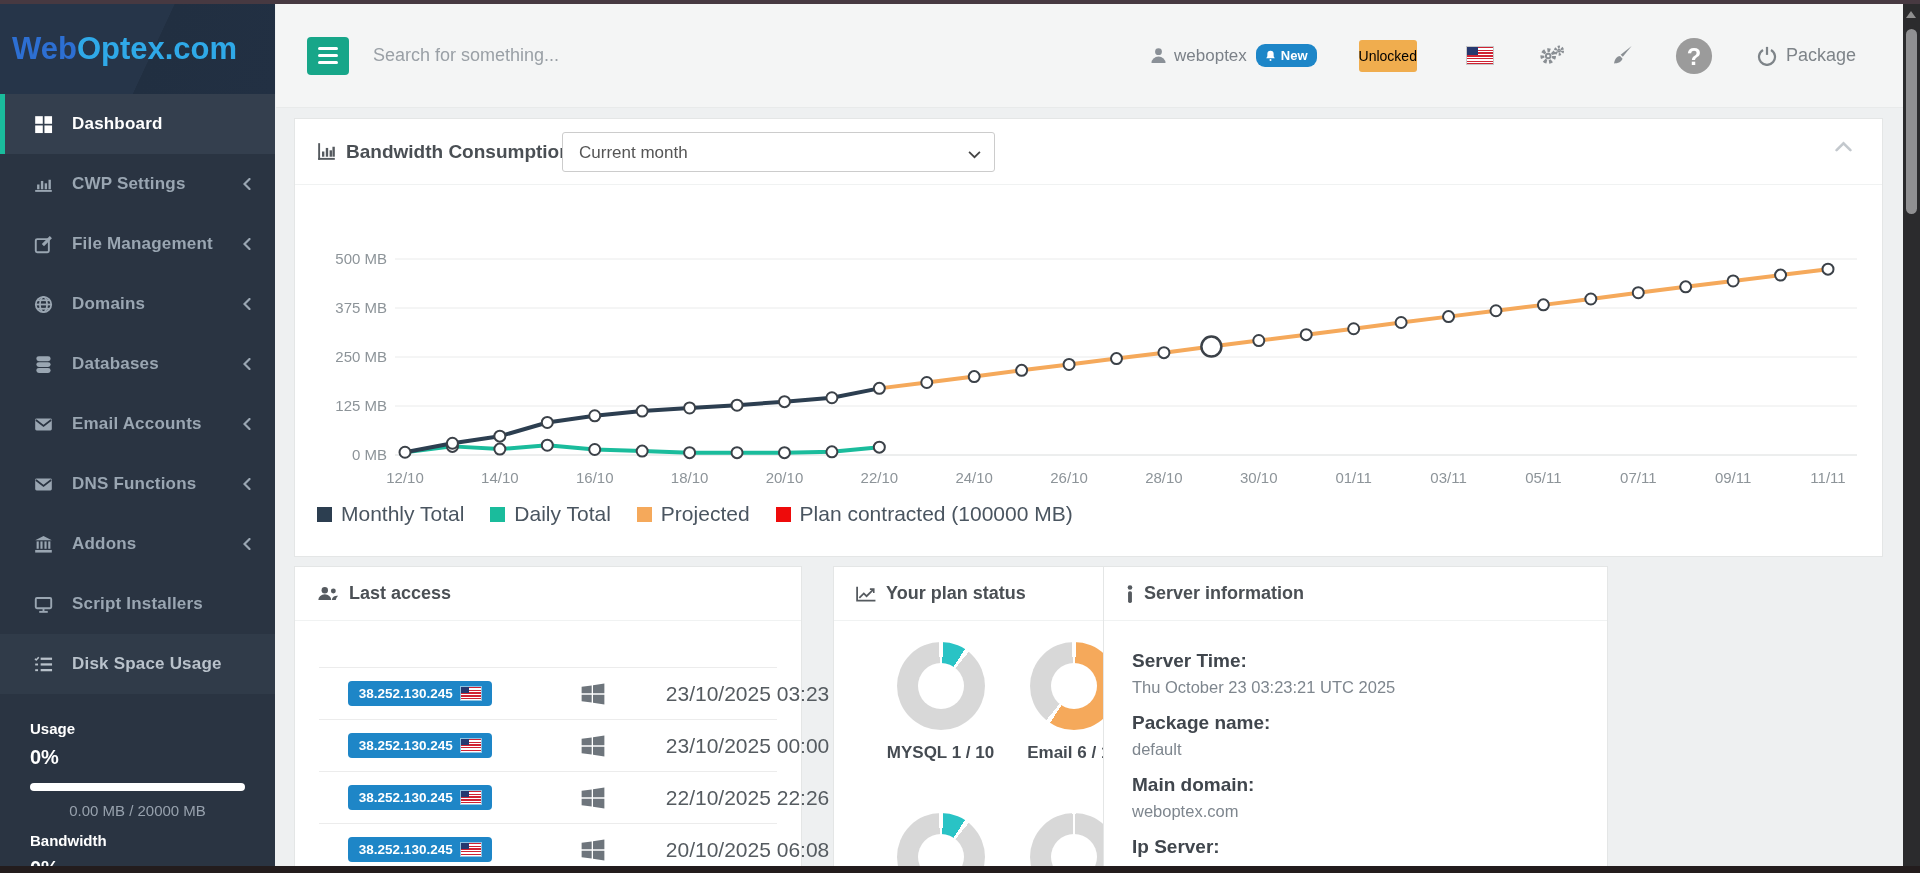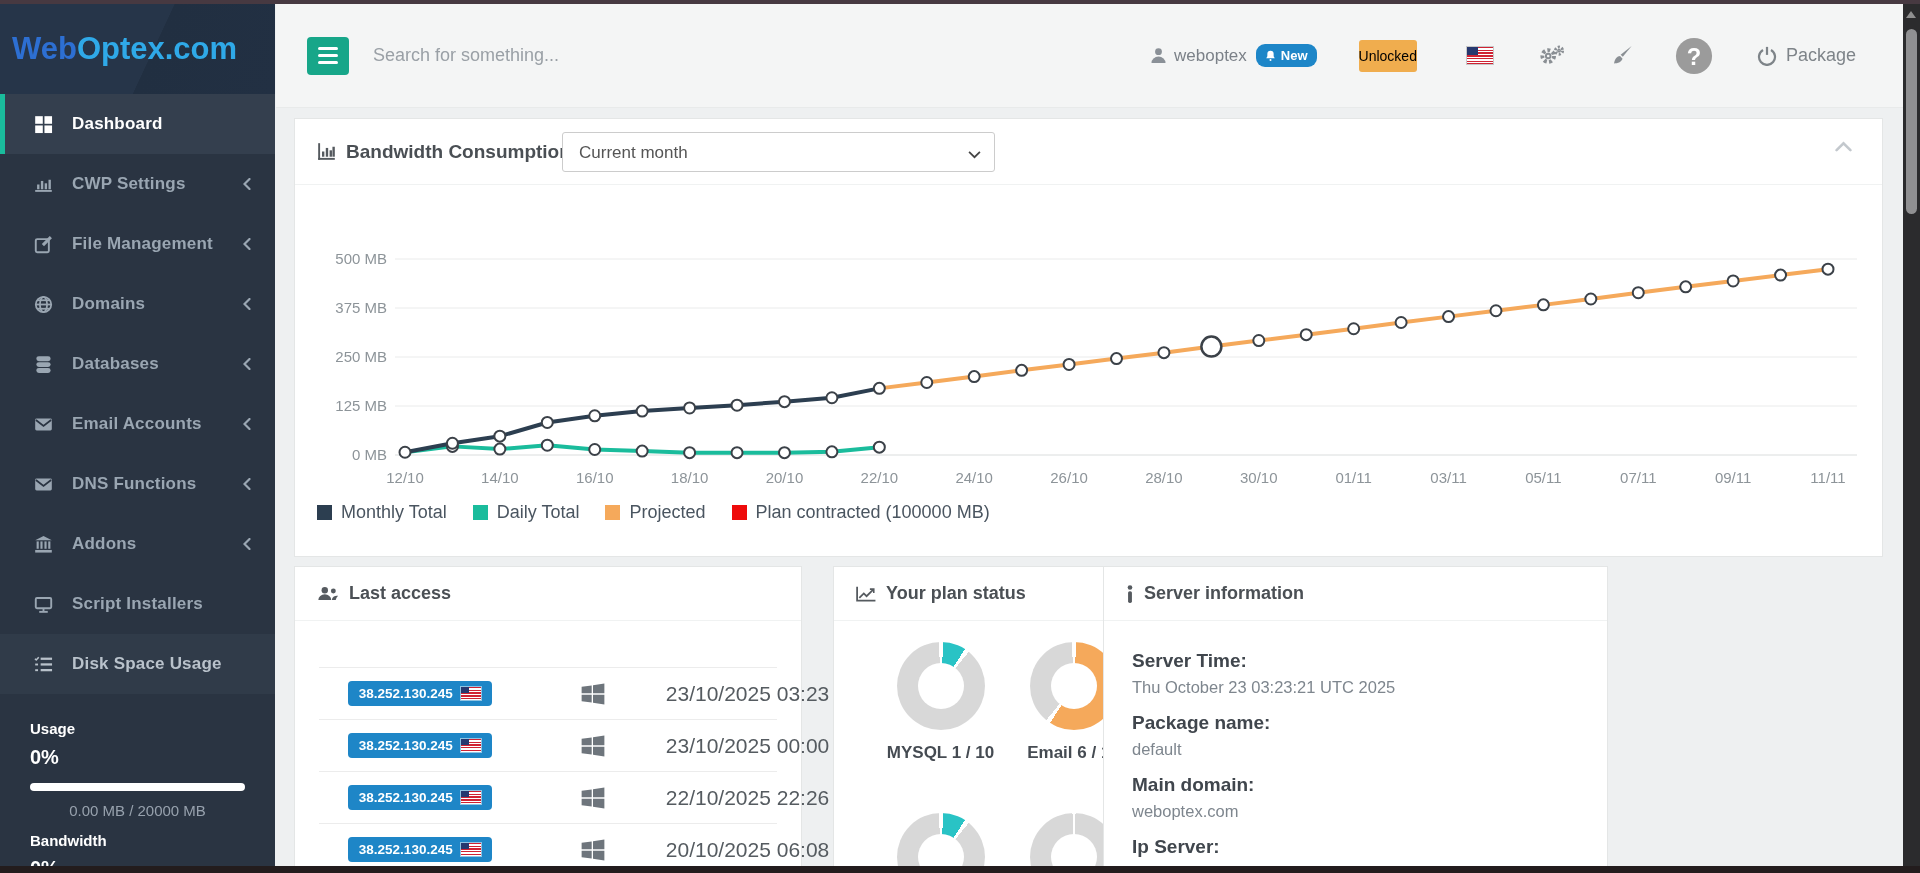--- a/index.html
+++ b/index.html
@@ -68,21 +68,21 @@
   .bw-select-wrap { position:absolute; left:267px; top:13px; width:433px; height:40px; }
   .bw-select { width:100%; height:100%; border:1px solid #ccc; border-radius:3px; background:#fff; font-size:17px; color:#555; padding:0 16px; appearance:none; -webkit-appearance:none; font-family:inherit; cursor:pointer; }
   .bw-select-wrap .sel-chev { position:absolute; right:14px; top:13px; pointer-events:none; color:#444; }
   .bw-collapse { position:absolute; right:30px; top:22px; color:#c3c8cd; cursor:pointer; display:flex; }
 
   .chart-wrap { position:absolute; left:0; top:66px; width:1589px; height:310px; }
   .ax { font-size:15px; fill:#8d9499; font-family:"Liberation Sans",sans-serif; }
   .legend { position:absolute; left:22px; top:383px; display:flex; align-items:center; }
   .legend-item { display:flex; align-items:center; margin-right:26px; }
   .legend-item .sq { width:15px; height:15px; margin-right:9px; }
-  .legend-item .lg-label { font-size:18px; color:#4a5560; }
+  .legend-item .lg-label { font-size:21px; color:#4a5560; }
 
   .tooltip { position:absolute; left:833px; top:243px; width:163px; background:rgba(255,255,255,.97); border:1px solid #e0e0e0; border-radius:9px; box-shadow:0 1px 4px rgba(0,0,0,.07); padding:10px 8px 12px; text-align:center; z-index:4; }
   .tt-date { font-size:15px; font-weight:bold; color:#3c4248; margin-bottom:7px; }
   .tt-row { font-size:15px; line-height:1.7; }
   .tt-monthly { color:#2c3e50; }
   .tt-daily { color:#1abc9c; }
   .tt-projected { color:#f5a95b; }
 
   .la-panel { left:294px; top:566px; width:508px; height:320px; }
   .la-table { margin:46px 24px 0 24px; }

